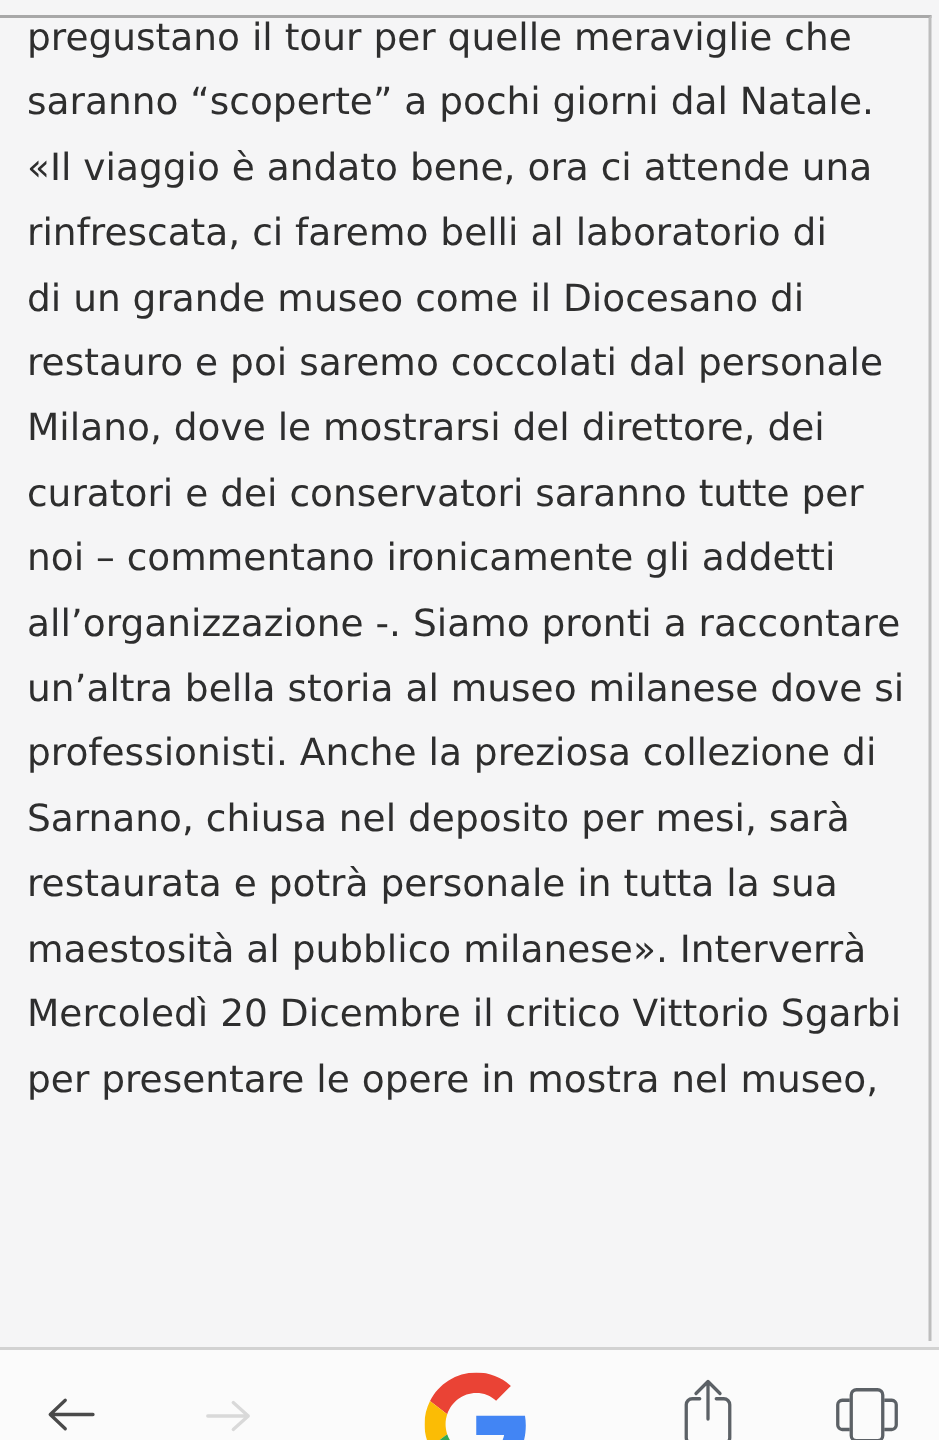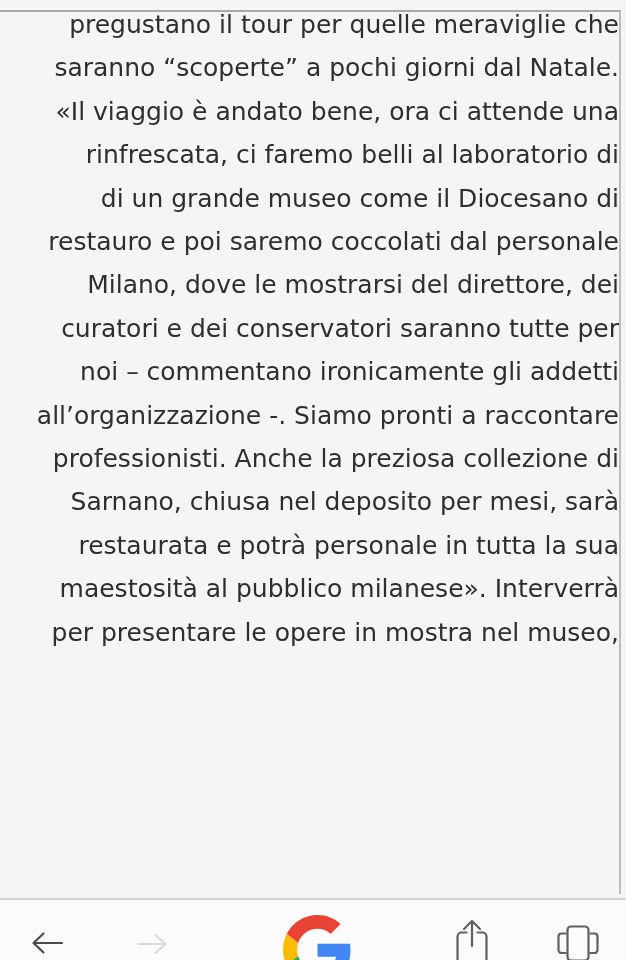--- a/index.html
+++ b/index.html
@@ -39,21 +39,21 @@
     background: var(--page-background);
   }
   .article-text {
     margin-top: -9px;      
     padding-left: 30px;    
     color: var(--text);
     font-size: 25px;
     line-height: 43.4px;
     letter-spacing: 0px;
   }
-  .text-line { white-space: nowrap; text-align: right; }
+  .text-line { white-space: nowrap; }
 
   
   .toolbar {
     position: absolute;
     left: 0; right: 0;
     top: 898px;
     height: 62px;
     background: var(--toolbar-background);
     border-top: 2px solid var(--toolbar-border);
   }
@@ -84,24 +84,26 @@
         <div class="text-line">pregustano il tour per quelle meraviglie che</div>
         <div class="text-line">saranno “scoperte” a pochi giorni dal Natale.</div>
         <div class="text-line">«Il viaggio è andato bene, ora ci attende una</div>
         <div class="text-line">rinfrescata, ci faremo belli al laboratorio di</div>
         <div class="text-line">di un grande museo come il Diocesano di</div>
         <div class="text-line">restauro e poi saremo coccolati dal personale</div>
         <div class="text-line">Milano, dove le mostrarsi del direttore, dei</div>
         <div class="text-line">curatori e dei conservatori saranno tutte per</div>
         <div class="text-line">noi – commentano ironicamente gli addetti</div>
         <div class="text-line">all’organizzazione -. Siamo pronti a raccontare</div>
+        <div class="text-line">un’altra bella storia al museo milanese dove si</div>
         <div class="text-line">professionisti. Anche la preziosa collezione di</div>
         <div class="text-line">Sarnano, chiusa nel deposito per mesi, sarà</div>
         <div class="text-line">restaurata e potrà personale in tutta la sua</div>
         <div class="text-line">maestosità al pubblico milanese». Interverrà</div>
+        <div class="text-line">Mercoledì 20 Dicembre il critico Vittorio Sgarbi</div>
         <div class="text-line">per presentare le opere in mostra nel museo,</div>
       </div>
   </div>
 
   <div class="toolbar">
 
     <button class="tb-btn" style="left:30px; top:31px;">
       <svg width="34" height="24" viewBox="0 0 34 24" fill="none">
         <path class="stroke-dark" d="M32 12 H3.5 M13.5 2.5 L3.5 12 L13.5 21.5" stroke-width="2.2" stroke-linecap="round" stroke-linejoin="round"></path>
       </svg>

